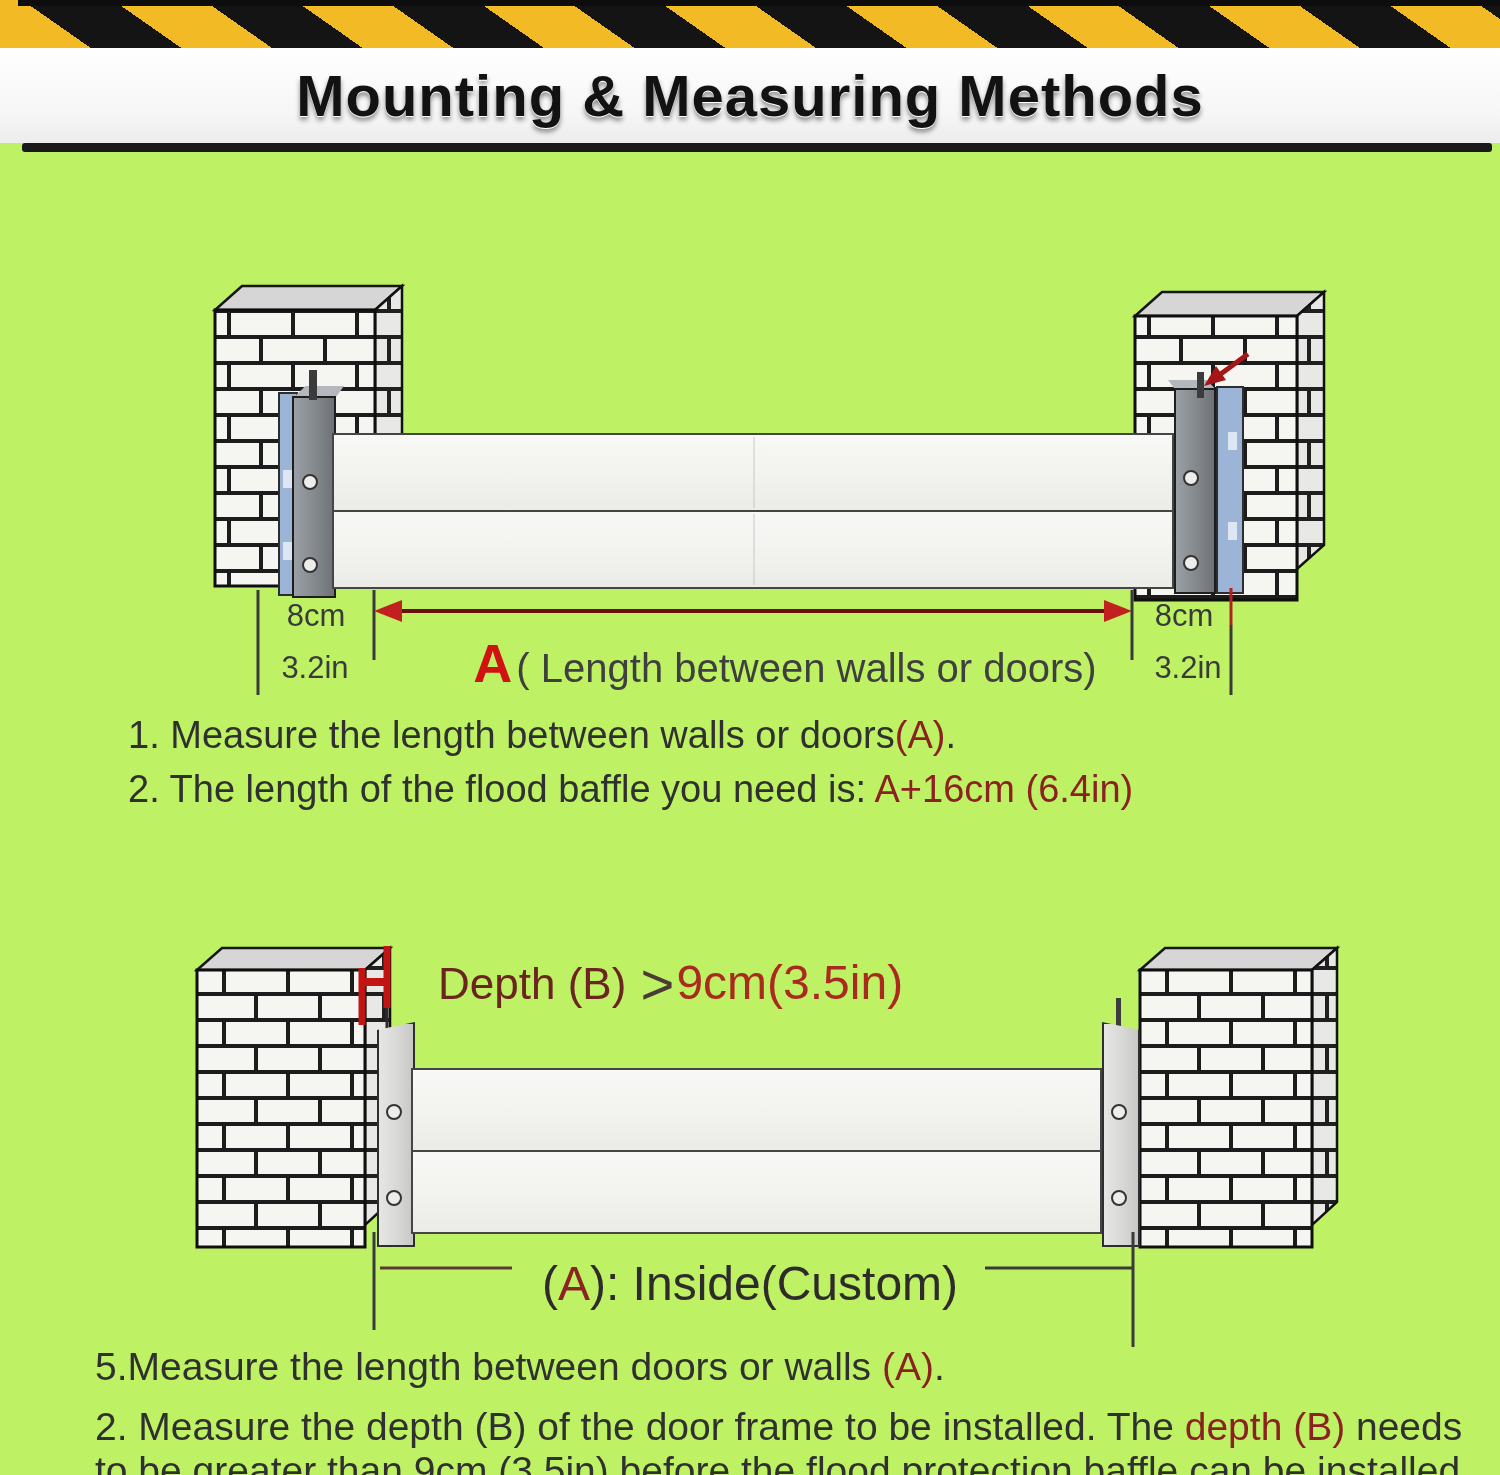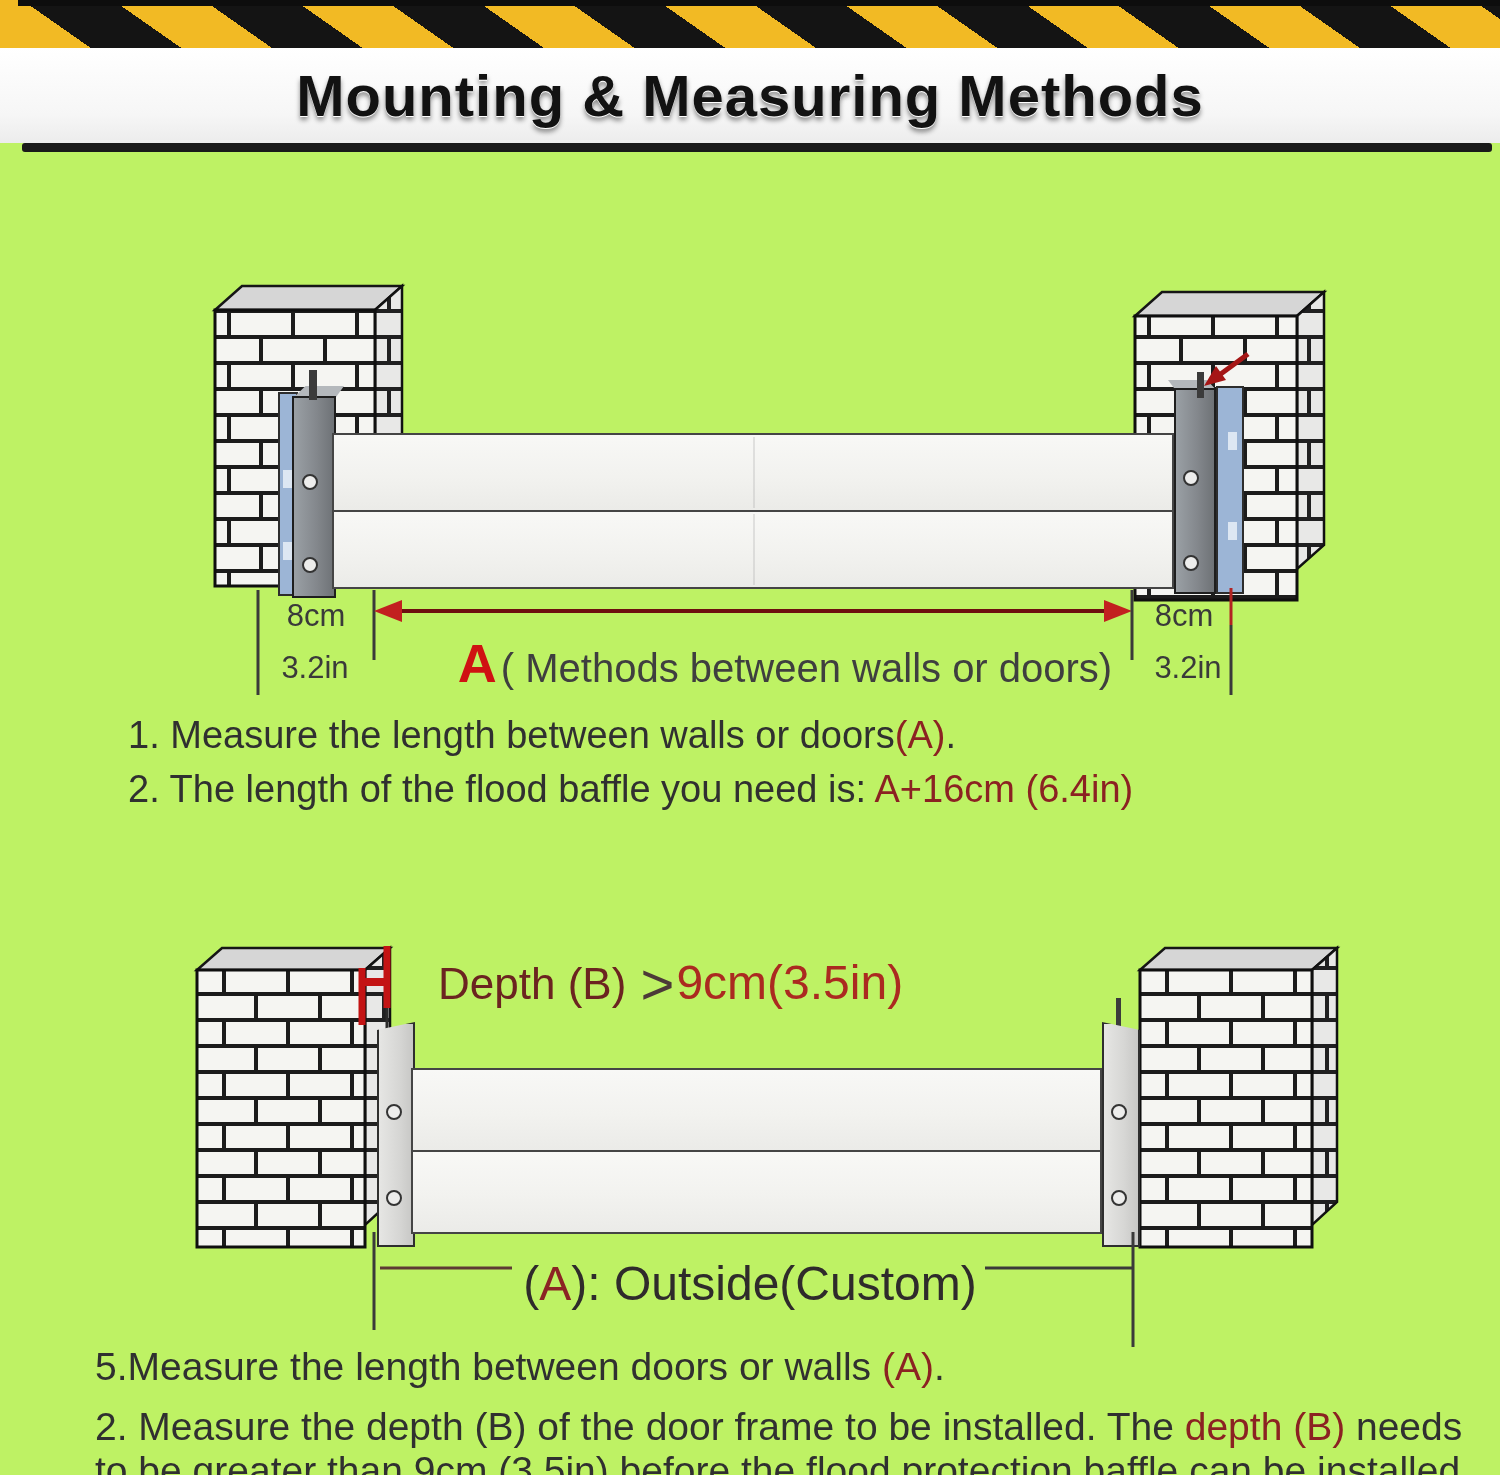--- a/index.html
+++ b/index.html
@@ -145,21 +145,21 @@
     <line x1="991" y1="3" x2="991" y2="40" stroke="#b22222" stroke-width="3"></line>
     <line x1="991" y1="40" x2="991" y2="110" stroke="#3a3a3a" stroke-width="3"></line>
   </svg>
 
   <div class="abs dim" style="left:260px;top:598px;width:112px;">8cm</div>
   <div class="abs dim" style="left:256px;top:650px;width:118px;">3.2in</div>
   <div class="abs dim" style="left:1136px;top:598px;width:96px;">8cm</div>
   <div class="abs dim" style="left:1136px;top:650px;width:104px;">3.2in</div>
 
   <div class="abs spanlbl" style="left:430px;top:632px;width:710px;">
-    <span class="bigA">A</span><span>( Methods between walls or doors)</span>
+    <span class="bigA">A</span><span>( Length between walls or doors)</span>
   </div>
 
   <div class="abs step" style="left:128px;top:714px;">
     <span>1. Measure the length between walls or doors</span><span class="stepred">(A)</span><span>.</span>
   </div>
   <div class="abs step" style="left:128px;top:768px;">
     <span>2. The length of the flood baffle you need is: </span><span class="stepred">A+16cm (6.4in)</span>
   </div>
 
 
@@ -221,21 +221,21 @@
   <div class="abs hole" style="left:1111px;top:1190px;"></div>
 
   <svg class="abs" style="left:360px;top:1225px;" width="790" height="125" viewBox="0 0 790 125">
     <line x1="14" y1="7" x2="14" y2="105" stroke="#3a3a3a" stroke-width="3"></line>
     <line x1="20" y1="43" x2="152" y2="43" stroke="#5d3a34" stroke-width="3"></line>
     <line x1="625" y1="43" x2="773" y2="43" stroke="#3a3a3a" stroke-width="3"></line>
     <line x1="773" y1="7" x2="773" y2="122" stroke="#3a3a3a" stroke-width="3"></line>
   </svg>
 
   <div class="abs lenlbl" style="left:520px;top:1256px;width:460px;">
-    <span>(</span><span class="lenred">A</span><span>): Outside(Custom)</span>
+    <span>(</span><span class="lenred">A</span><span>): Inside(Custom)</span>
   </div>
 
   <div class="abs bsteps" style="left:95px;top:1345px;width:1395px;">
     <p><span>5.Measure the length between doors or walls </span><span class="stepred">(A)</span><span>.</span></p>
     <p class="p2"><span>2. Measure the depth (B) of the door frame to be installed. The </span><span class="stepred">depth (B)</span><span> needs to be greater than 9cm (3.5in) before the flood protection baffle can be installed.</span></p>
   </div>
 
 </div>
 
 </body></html>

